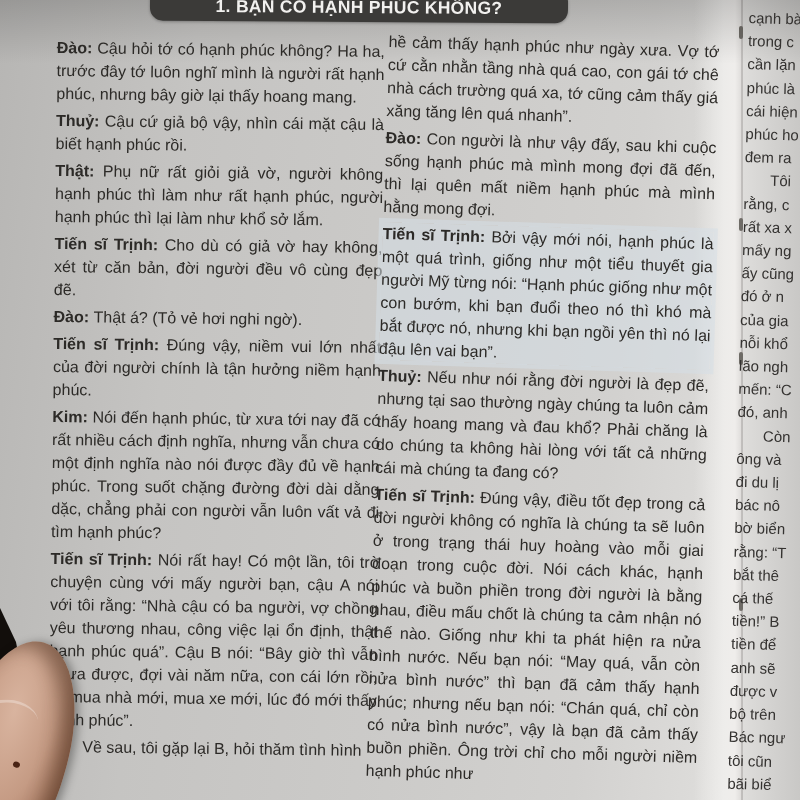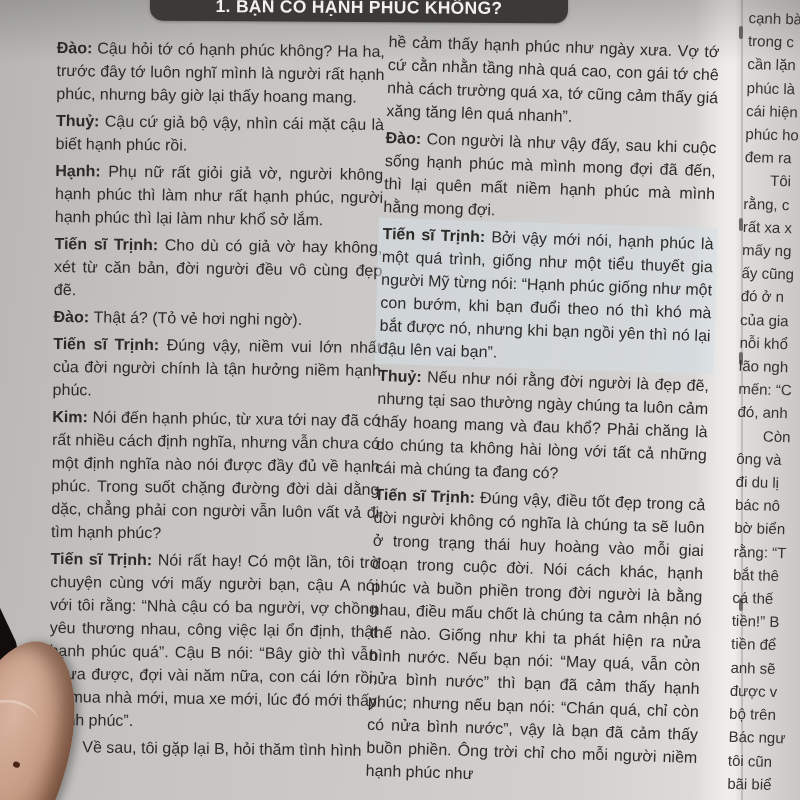--- a/index.html
+++ b/index.html
@@ -65,21 +65,21 @@
 
   <div class="shade-top"></div>
 
   <div class="title-pill">
     <span>1. BẠN CÓ HẠNH PHÚC KHÔNG?</span>
   </div>
 
   <div class="col col-left" id="col-left">
       <p><b class="speaker">Đào: </b>Cậu hỏi tớ có hạnh phúc không? Ha ha, trước đây tớ luôn nghĩ mình là người rất hạnh phúc, nhưng bây giờ lại thấy hoang mang.</p>
       <p><b class="speaker">Thuỷ: </b>Cậu cứ giả bộ vậy, nhìn cái mặt cậu là biết hạnh phúc rồi.</p>
-      <p><b class="speaker">Hạnh: </b>Phụ nữ rất giỏi giả vờ, người không hạnh phúc thì làm như rất hạnh phúc, người hạnh phúc thì lại làm như khổ sở lắm.</p>
+      <p><b class="speaker">Thật: </b>Phụ nữ rất giỏi giả vờ, người không hạnh phúc thì làm như rất hạnh phúc, người hạnh phúc thì lại làm như khổ sở lắm.</p>
       <p><b class="speaker">Tiến sĩ Trịnh: </b>Cho dù có giả vờ hay không, xét từ căn bản, đời người đều vô cùng đẹp đẽ.</p>
       <p><b class="speaker">Đào: </b>Thật á? (Tỏ vẻ hơi nghi ngờ).</p>
       <p><b class="speaker">Tiến sĩ Trịnh: </b>Đúng vậy, niềm vui lớn nhất của đời người chính là tận hưởng niềm hạnh phúc.</p>
       <p><b class="speaker">Kim: </b>Nói đến hạnh phúc, từ xưa tới nay đã có rất nhiều cách định nghĩa, nhưng vẫn chưa có một định nghĩa nào nói được đầy đủ về hạnh phúc. Trong suốt chặng đường đời dài dằng dặc, chẳng phải con người vẫn luôn vất vả đi tìm hạnh phúc?</p>
       <p><b class="speaker">Tiến sĩ Trịnh: </b>Nói rất hay! Có một lần, tôi trò chuyện cùng với mấy người bạn, cậu A nói với tôi rằng: “Nhà cậu có ba người, vợ chồng yêu thương nhau, công việc lại ổn định, thật hạnh phúc quá”. Cậu B nói: “Bây giờ thì vẫn chưa được, đợi vài năm nữa, con cái lớn rồi, lại mua nhà mới, mua xe mới, lúc đó mới thấy hạnh phúc”.</p>
       <p class="indent">Về sau, tôi gặp lại B, hỏi thăm tình hình</p>
     </div>
   <div class="col col-mid" id="col-mid">
       <p>hề cảm thấy hạnh phúc như ngày xưa. Vợ tớ cứ cằn nhằn tầng nhà quá cao, con gái tớ chê nhà cách trường quá xa, tớ cũng cảm thấy giá xăng tăng lên quá nhanh”.</p>
       <p><b class="speaker">Đào: </b>Con người là như vậy đấy, sau khi cuộc sống hạnh phúc mà mình mong đợi đã đến, thì lại quên mất niềm hạnh phúc mà mình hằng mong đợi.</p>

